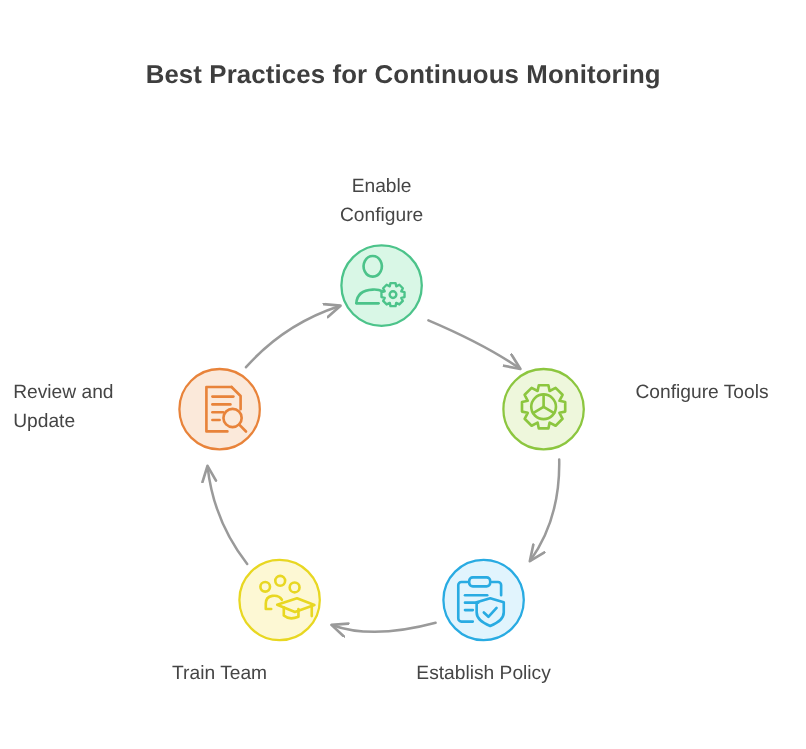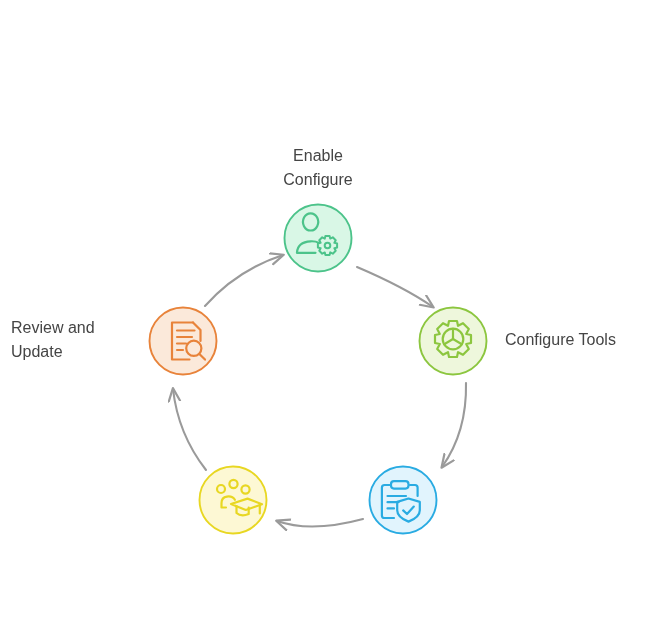--- a/index.html
+++ b/index.html
@@ -46,23 +46,23 @@
     white-space: pre-line;
   }
   .label-enable {
     left: 258px;
     top: 144px;
     width: 120px;
     text-align: center;
   }
   .label-configure {
     left: 505px;
-    top: 328px;
+    top: 316px;
     width: 160px;
-    text-align: left;
+    text-align: center;
   }
   .label-policy {
     left: 323px;
     top: 550px;
     width: 160px;
     text-align: center;
   }
   .label-train {
     left: 122px;
     top: 550px;
@@ -74,20 +74,21 @@
     top: 316px;
     width: 120px;
     text-align: left;
   }
 </style>
 </head>
 <body>
 
 <div id="diagram-root">
 
+  <div class="page-title">Best Practices for Continuous Monitoring</div>
 
   <svg class="cycle-canvas" viewBox="0 0 672 624">
     <defs>
       <marker id="arrowhead" markerWidth="9" markerHeight="9" refX="6.2" refY="3.1" orient="auto" markerUnits="strokeWidth">
         <path d="M0.4,0.4 L6.6,3.1 L0.4,5.8" fill="none" stroke="#9a9a9a" stroke-width="1.05" stroke-linecap="round" stroke-linejoin="round"></path>
       </marker>
     </defs>
 
     <g fill="none" stroke="#9a9a9a" stroke-width="2.1" stroke-linecap="round" marker-end="url(#arrowhead)">
       <path d="M 357,267 Q 404,287 433,307"></path>
@@ -172,18 +173,20 @@
         <path d="M199.4,353.9 L205.0,359.6"></path>
       </g>
     </g>
   </svg>
 
   <div class="node-label label-enable">Enable
 Configure</div>
 
   <div class="node-label label-configure">Configure Tools</div>
 
+  <div class="node-label label-policy">Establish Policy</div>
 
+  <div class="node-label label-train">Train Team</div>
 
   <div class="node-label label-review">Review and
 Update</div>
 
 </div>
 
 </body></html>

